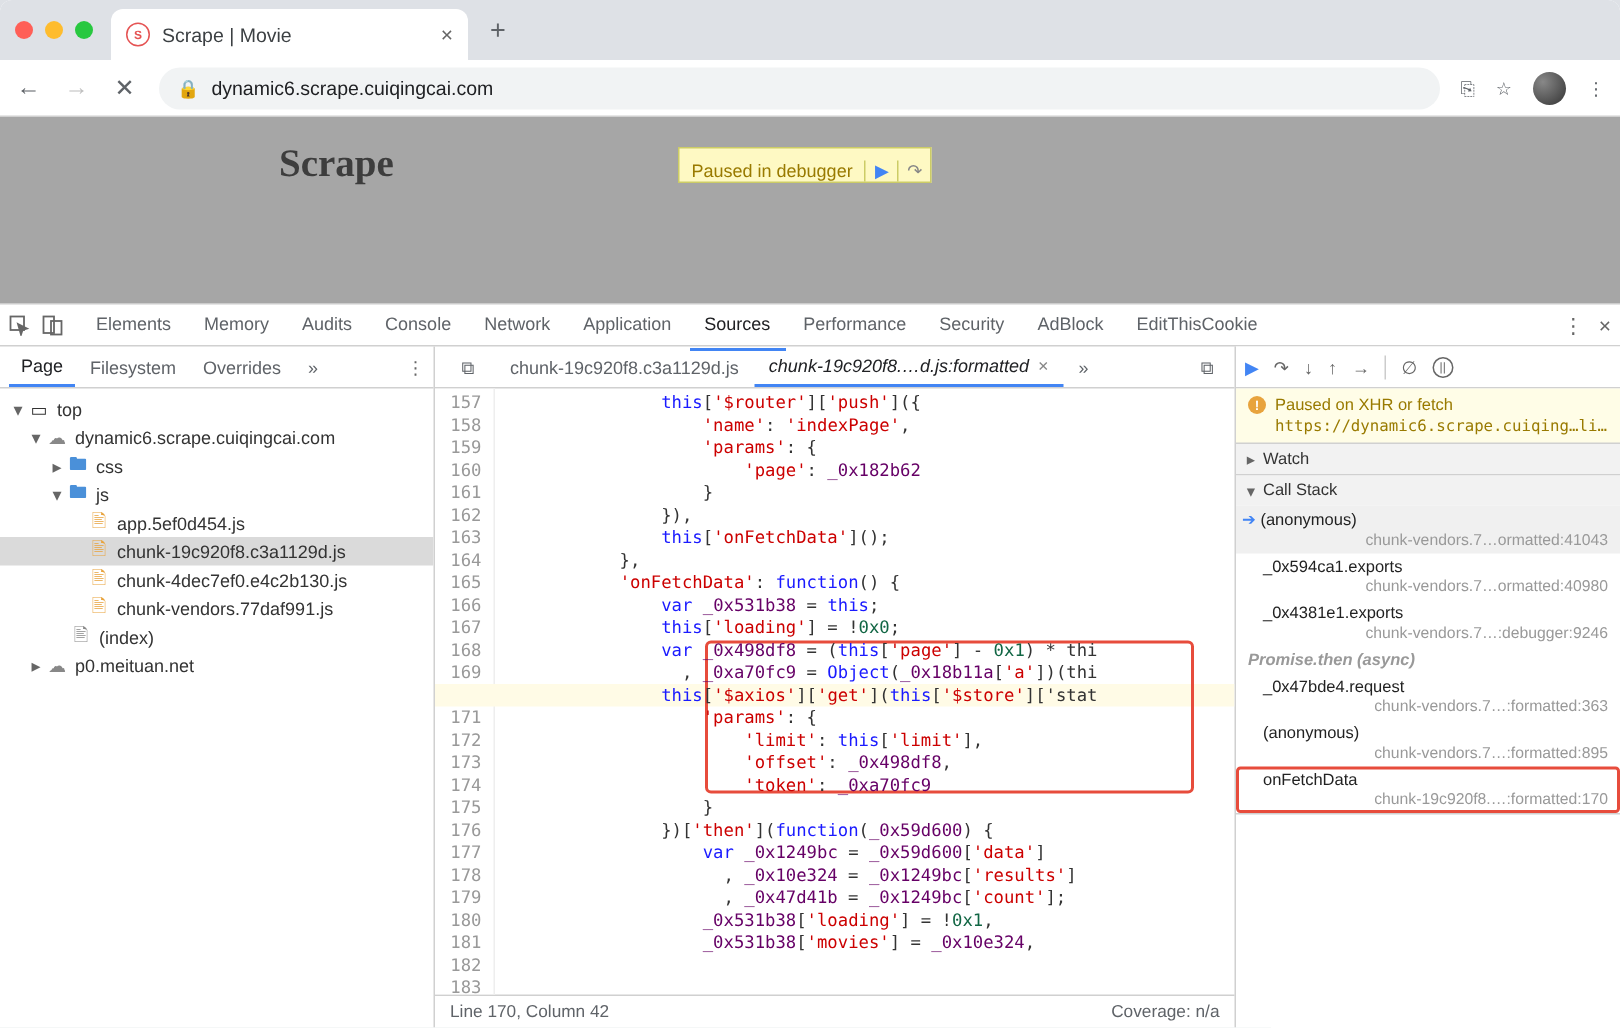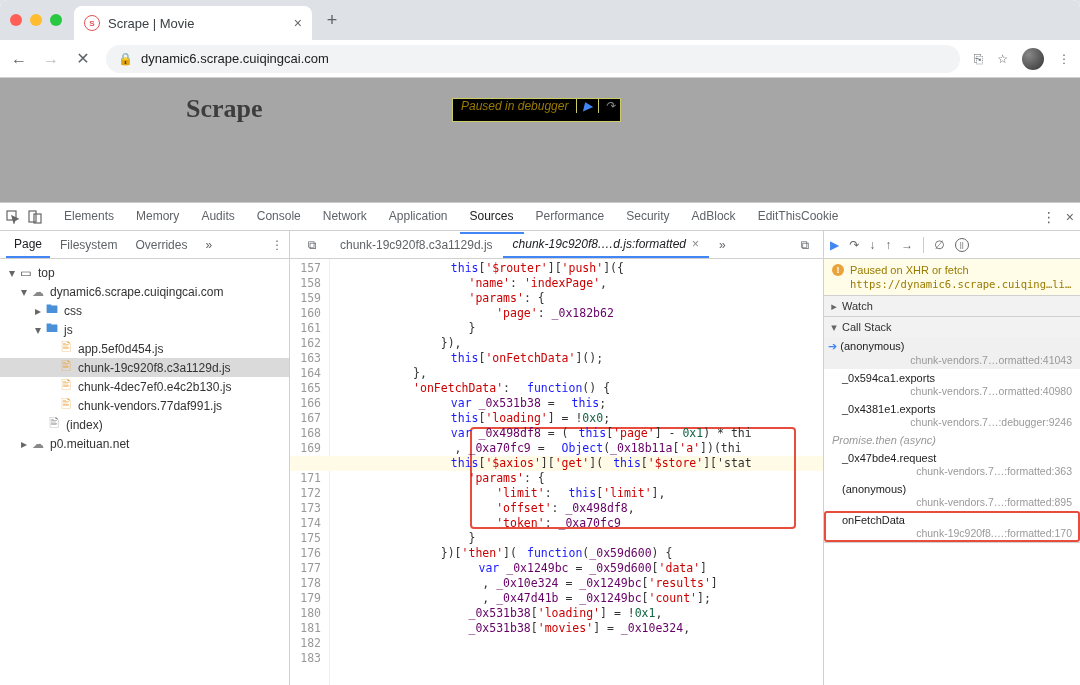--- a/index.html
+++ b/index.html
@@ -23,21 +23,21 @@
   .addr { flex: 1; display: flex; align-items: center; gap: 8px; background: #f1f3f4; border-radius: 20px; height: 28px; padding: 0 12px; font-size: 13px; color: #5f6368; }
   .lock { font-size: 12px; }
   .url-domain { color: #202124; }
   .url-rest { color: #80868b; }
   .toolbar-right { display: flex; gap: 14px; align-items: center; }
   .avatar { width: 22px; height: 22px; border-radius: 50%; background: radial-gradient(circle at 30% 30%, #888, #333); }
   
   
   .page { height: 124px; background: #a6a6a6; position: relative; }
   .scrape-title { position: absolute; left: 186px; top: 16px; font-size: 26px; font-weight: 700; color: #3d3d3d; font-family: Georgia, serif; }
-  .paused-banner { position: absolute; left: 452px; top: 20px; display: flex; align-items: flex-start; background: #000000; border: 1px solid #cccc66; height: 24px; font-size: 12px; font-style: italic; }
+  .paused-banner { position: absolute; left: 452px; top: 20px; display: flex; align-items: flex-end; background: #fef9c3; border: 1px solid #cccc66; height: 24px; font-size: 12px; }
   .paused-banner .txt { padding: 0 8px; color: #997a00; }
   .paused-banner .btn { width: 22px; text-align: center; border-left: 1px solid #cccc66; color: #4060cc; }
   
   
   .devtools { flex: 1; display: flex; flex-direction: column; background: #fff; border-top: 1px solid #ccc; min-height: 0; }
   .dt-tabbar { height: 28px; display: flex; align-items: center; border-bottom: 1px solid #d0d0d0; padding: 0 6px; gap: 4px; }
   .dt-tabbar .icnbtn { width: 18px; text-align: center; color: #666; }
   .dt-tabs { display: flex; gap: 2px; margin-left: 4px; flex:1; }
   .dt-tab { padding: 16px 10px; color: #5f6368; font-size: 12px; cursor: pointer; height: 28px; display:flex; align-items:center; }
   .dt-tab.active { color: #202124; border-bottom: 2px solid #4285f4; }
@@ -66,39 +66,39 @@
   .ftab { padding: 0 10px; height: 27px; display:flex; align-items:center; gap:6px; color:#5f6368; }
   .ftab.active { color:#202124; border-bottom:2px solid #4285f4; }
   .ftab .fx { color:#888; }
   .ftab .fnav { width: 16px; text-align:center; }
   .italic { font-style: italic; }
   .code-area { position: relative; flex:1; overflow:hidden; font-family: Menlo, Consolas, monospace; font-size: 11.5px; display:flex; }
   .gutter { width: 40px; background: #fff; color: #999; text-align: right; padding-right: 8px; border-right: 1px solid #eee; line-height: 15px; padding-top: 2px;}
   .code { flex:1; line-height: 15px; white-space: pre; padding-top: 2px; position:relative; }
   .hl-line { position:absolute; left:0; right:0; height:15px; background: #fffbe6; }
   .red-box { position:absolute; border: 2px solid #e74c3c; border-radius: 4px; pointer-events:none; }
-  .c-blue { color:#1a1aff;margin-left:10px; } .c-str { color:#cc0000; } .c-num { color:#116644; } .c-purp { color:#660066; }
+  .c-blue { color:#1a1aff; } .c-str { color:#cc0000; } .c-num { color:#116644; } .c-purp { color:#660066; }
   .status-line { height: 22px; border-top:1px solid #d0d0d0; display:flex; align-items:center; padding: 0 10px; font-size:11.5px; color:#5f6368; justify-content:space-between;}
   
   
   .right-pane { width: 256px; display: flex; flex-direction: column; background:#fff; }
   .right-toolbar { height: 28px; display:flex; align-items:center; border-bottom:1px solid #d0d0d0; padding: 0 6px; gap: 10px; color:#666; }
   .right-toolbar .sep { width:1px; height:16px; background:#ccc; }
   .pause-msg { background:#fffde7; padding: 5px 8px; font-size:11px; border-bottom:1px solid #d0d0d0; }
   .pause-msg .line1 { color:#997a00; font-weight:500; display:flex; align-items:center; gap:6px;}
   .pause-msg .url { color:#997a00; font-family:Menlo, monospace; font-size:10.5px; margin-top:2px; overflow:hidden; text-overflow:ellipsis; white-space:nowrap; padding-left:18px;}
   .section { border-bottom: 1px solid #d0d0d0; }
   .sec-head { height: 20px; display:flex; align-items:center; padding: 0 4px; background:#f2f2f2; font-size:11px; color:#333; gap:2px;}
   .stack { display:flex; flex-direction:column; }
   .frame { padding: 3px 8px 3px 18px; font-size: 11px; border-bottom-color: transparent; }
   .frame.active { background:#f0f0f0; }
   .frame .fname { color:#222; }
   .frame.active .fname::before { content:"➔ "; color:#4285f4; margin-left:-14px; }
   .frame .floc { color:#999; font-size:10.5px; text-align:right; margin-top:1px; }
-  .frame.async { color:#999; font-style:italic; padding: 3px 8px; }
+  .frame.async { color:#999; font-style:italic; padding: 3px 8px; font-weight: bold; }
   .frame.hl { outline: 2px solid #e74c3c; outline-offset: -2px; border-radius:3px;}
   
   svg { display:block; }
 </style>
 </head>
 <body>
 
 <div class="window">
 
   <div class="tabbar">
@@ -275,20 +275,24 @@
 177
 178
 179
 180
 181
 182
 183
 </div>
           <div class="code" id="code-body"><div>                <span class="c-blue">this</span>[<span class="c-str">'$router'</span>][<span class="c-str">'push'</span>]({</div><div>                    <span class="c-str">'name'</span>: <span class="c-str">'indexPage'</span>,</div><div>                    <span class="c-str">'params'</span>: {</div><div>                        <span class="c-str">'page'</span>: <span class="c-purp">_0x182b62</span></div><div>                    }</div><div>                }),</div><div>                <span class="c-blue">this</span>[<span class="c-str">'onFetchData'</span>]();</div><div>            },</div><div>            <span class="c-str">'onFetchData'</span>: <span class="c-blue">function</span>() {</div><div>                <span class="c-blue">var</span> <span class="c-purp">_0x531b38</span> = <span class="c-blue">this</span>;</div><div>                <span class="c-blue">this</span>[<span class="c-str">'loading'</span>] = !<span class="c-num">0x0</span>;</div><div>                <span class="c-blue">var</span> <span class="c-purp">_0x498df8</span> = (<span class="c-blue">this</span>[<span class="c-str">'page'</span>] - <span class="c-num">0x1</span>) * thi</div><div>                  , <span class="c-purp">_0xa70fc9</span> = <span class="c-blue">Object</span>(<span class="c-purp">_0x18b11a</span>[<span class="c-str">'a'</span>])(thi</div><div>                <span class="c-blue">this</span>[<span class="c-str">'$axios'</span>][<span class="c-str">'get'</span>](<span class="c-blue">this</span>[<span class="c-str">'$store'</span>]['stat</div><div>                    <span class="c-str">'params'</span>: {</div><div>                        <span class="c-str">'limit'</span>: <span class="c-blue">this</span>[<span class="c-str">'limit'</span>],</div><div>                        <span class="c-str">'offset'</span>: <span class="c-purp">_0x498df8</span>,</div><div>                        <span class="c-str">'token'</span>: <span class="c-purp">_0xa70fc9</span></div><div>                    }</div><div>                })[<span class="c-str">'then'</span>](<span class="c-blue">function</span>(<span class="c-purp">_0x59d600</span>) {</div><div>                    <span class="c-blue">var</span> <span class="c-purp">_0x1249bc</span> = <span class="c-purp">_0x59d600</span>[<span class="c-str">'data'</span>]</div><div>                      , <span class="c-purp">_0x10e324</span> = <span class="c-purp">_0x1249bc</span>[<span class="c-str">'results'</span>]</div><div>                      , <span class="c-purp">_0x47d41b</span> = <span class="c-purp">_0x1249bc</span>[<span class="c-str">'count'</span>];</div><div>                    <span class="c-purp">_0x531b38</span>[<span class="c-str">'loading'</span>] = !<span class="c-num">0x1</span>,</div><div>                    <span class="c-purp">_0x531b38</span>[<span class="c-str">'movies'</span>] = <span class="c-purp">_0x10e324</span>,</div></div>
         </div>
+        <div class="status-line">
+          <span>Line 170, Column 42</span>
+          <span>Coverage: n/a</span>
+        </div>
       </div>
 
       <div class="right-pane">
         <div class="right-toolbar">
           <span style="color:#4285f4;">▶</span>
           <span>↷</span>
           <span>↓</span>
           <span>↑</span>
           <span>→</span>
           <div class="sep"></div>

